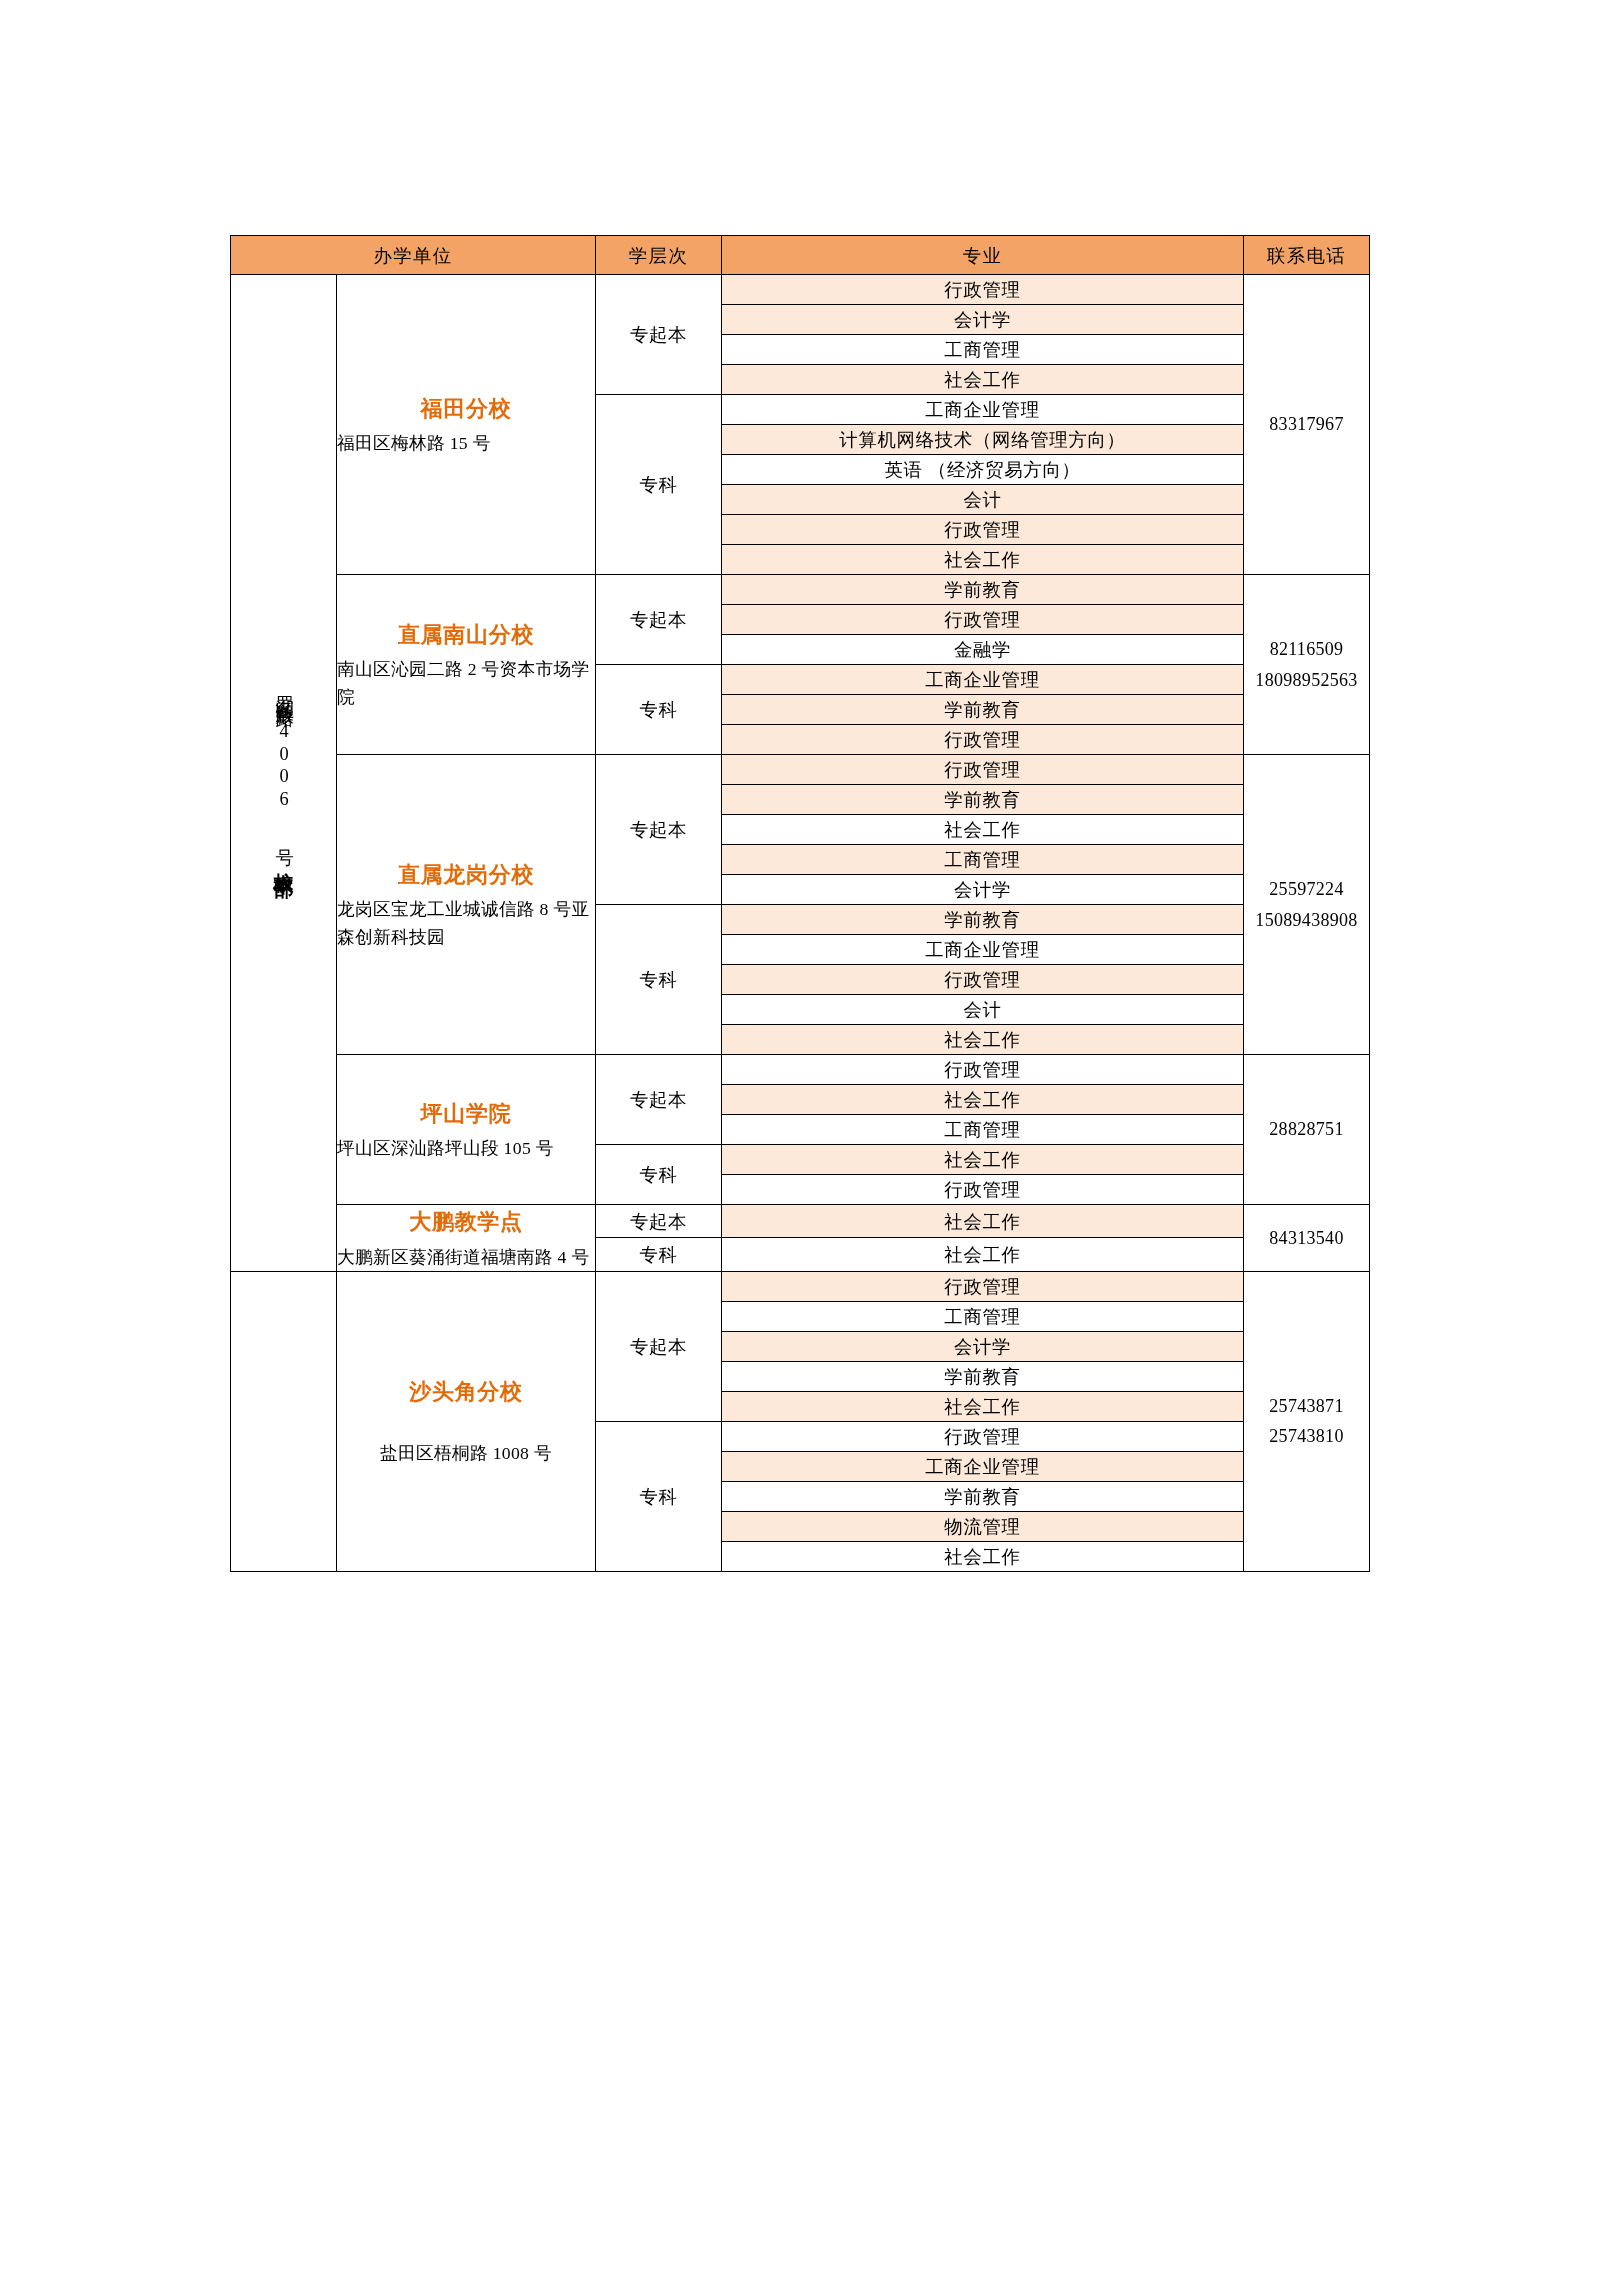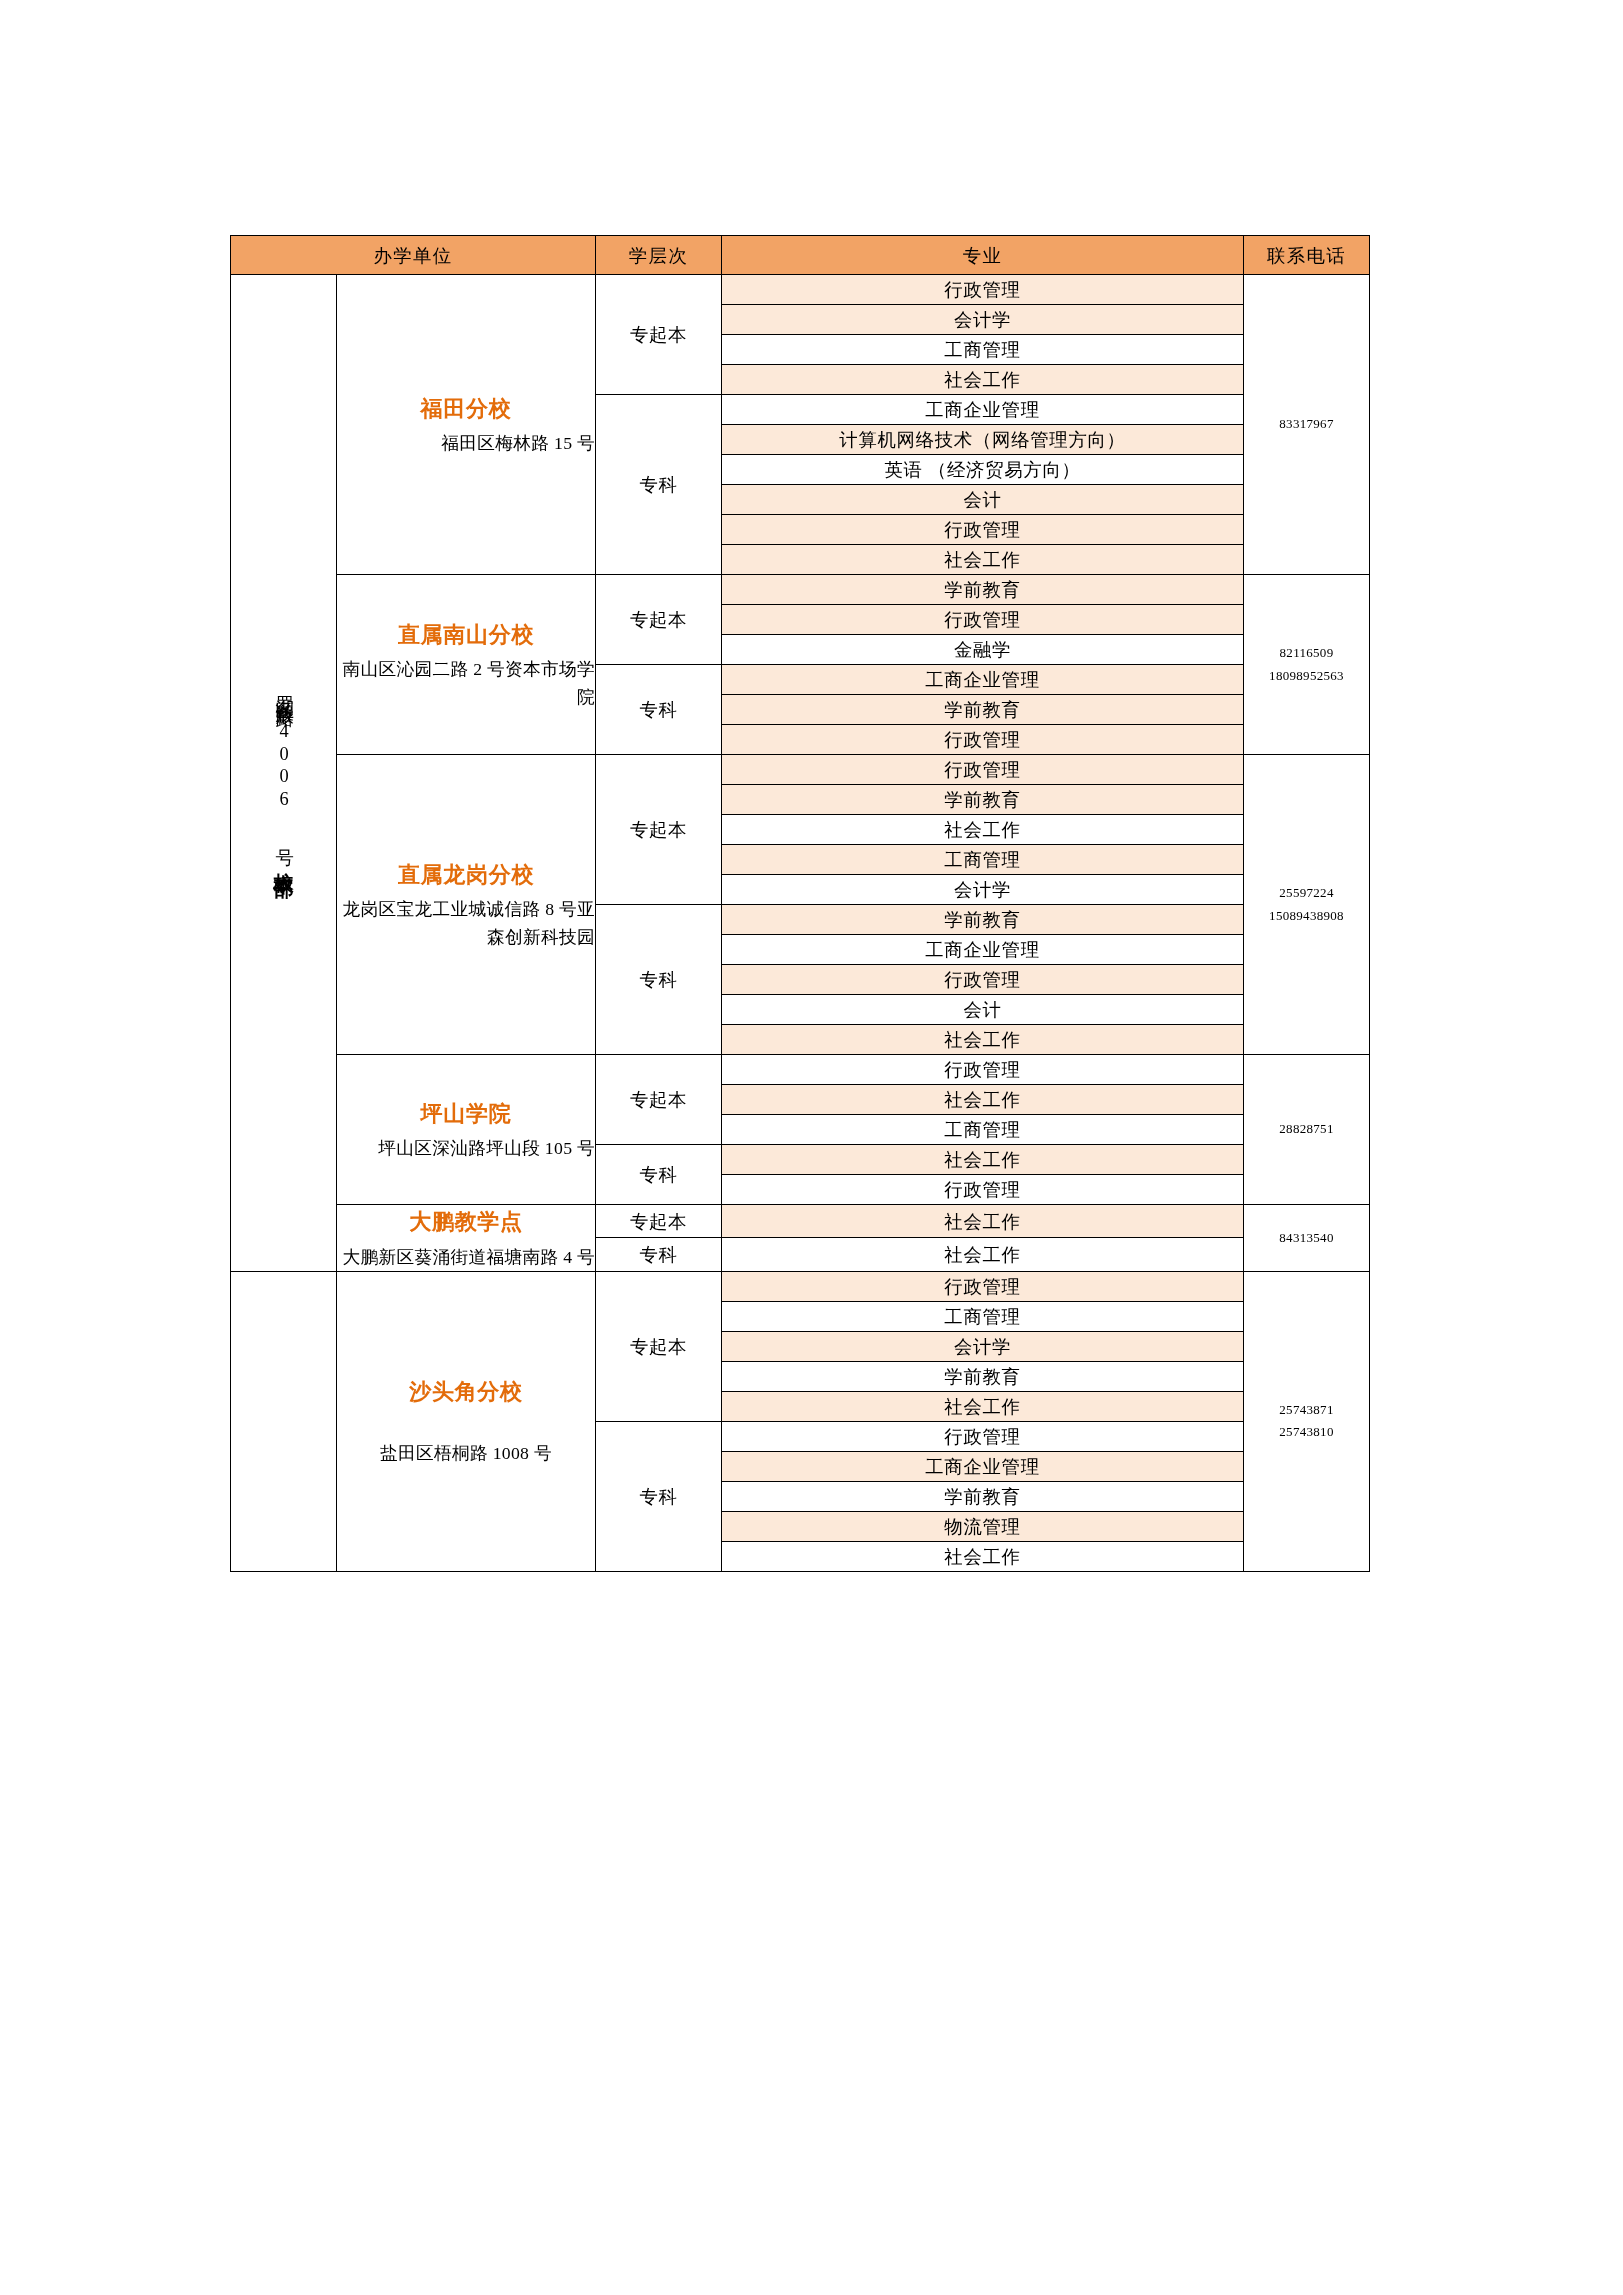--- a/index.html
+++ b/index.html
@@ -84,42 +84,42 @@
     color: #E36C0A;
     font-weight: bold;
     font-size: 22px;
     margin-bottom: 5.5px;
     letter-spacing: 0.7px;
   }
   .unit-addr {
     display: block;
     font-size: 17.7px;
     line-height: 1.55;
-    text-align: right;
+    text-align: left;
     letter-spacing: 0.3px;
   }
   .unit-addr.center {
     text-align: center;
     margin-top: 32px;
   }
 
   .level-cell {
     font-size: 18.4px;
     letter-spacing: 0.7px;
   }
   .major-cell {
     height: 29px;
     font-size: 18.4px;
     letter-spacing: 0.7px;
   }
   .major-cell.shade {
     background: #FCE9D9;
   }
   .phone-cell {
-    font-size: 13px;
+    font-size: 18px;
     line-height: 1.7;
     letter-spacing: 0.3px;
     margin-top: 20px;
   }
 </style>
 </head>
 <body>
 
 <div class="page">
   <div class="table-wrap">

